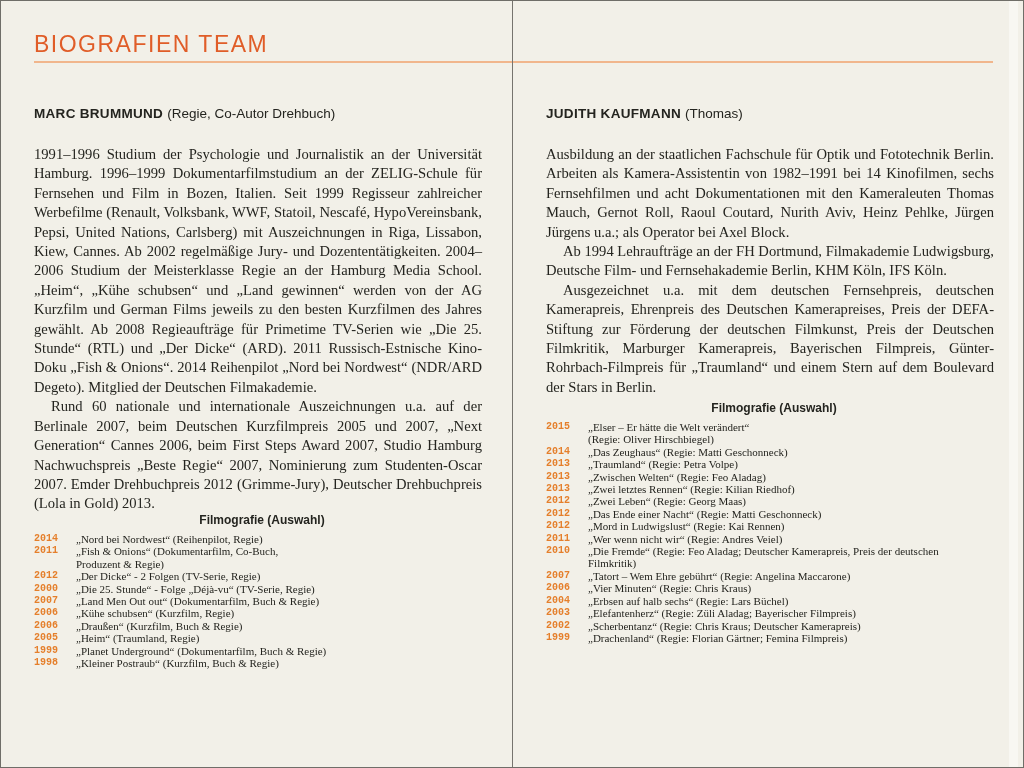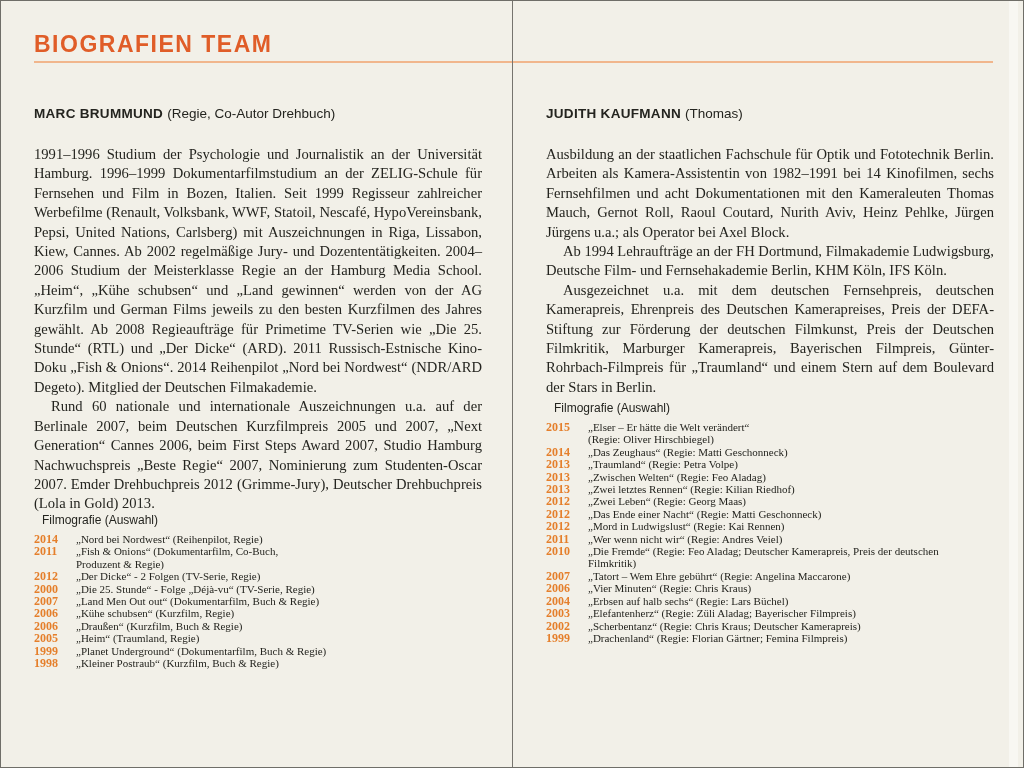--- a/index.html
+++ b/index.html
@@ -21,21 +21,21 @@
   .edge-light {
     position: absolute; top: 0; right: 5px;
     width: 9px; height: 100%;
     background: rgba(255,255,255,0.45);
     pointer-events: none;
   }
   .header-title {
     position: absolute; left: 33px; top: 30px;
     margin: 0;
     font-family: "Liberation Sans", sans-serif;
-    font-weight: 700;
+    font-weight: 400;
     font-size: 23px;
     letter-spacing: 1.5px;
     color: #e05d28;
   }
   .header-rule {
     position: absolute; left: 33px; top: 60px;
     width: 959px; height: 2px;
     background: #f1b68c;
   }
   .col { position: absolute; top: 105px; width: 448px; height: 650px; }
@@ -61,32 +61,33 @@
   }
   .bio p + p { text-indent: 17px; }
 
   .filmo { position: absolute; left: 0; width: 100%; }
   .col.left  .filmo { top: 407px; }
   .col.right .filmo { top: 295px; }
 
   .filmo-heading {
     margin: 0 0 6px 8px;
     font-family: "Liberation Sans", sans-serif;
-    font-weight: normal;
+    font-weight: bold;
     font-size: 12px;
     color: #24241f;
+    text-align: center;
   }
   .film-table {
     display: grid;
     grid-template-columns: 42px 1fr;
   }
   .film-year {
-    font-family: Liberation Serif, serif;
+    font-family: Liberation Mono, monospace;
     font-weight: bold;
-    font-size: 12px;
+    font-size: 10px;
     line-height: 12.4px;
     color: #e57f2b;
   }
   .film-title {
     font-size: 11px;
     line-height: 12.4px;
     white-space: pre-line;
   }
 </style>
 </head>

